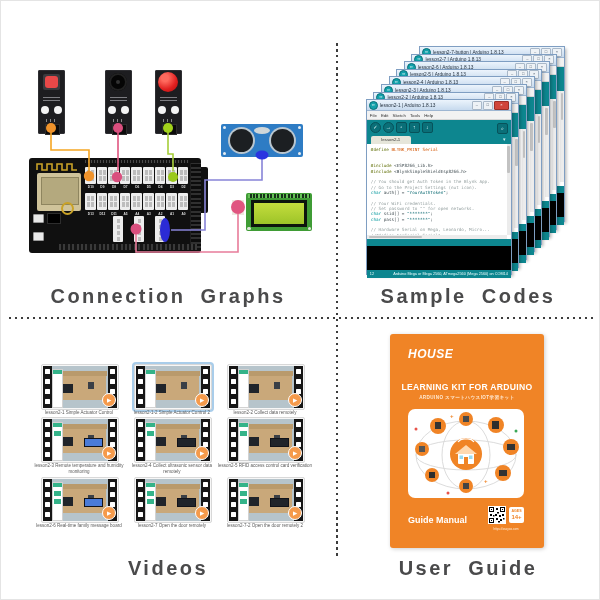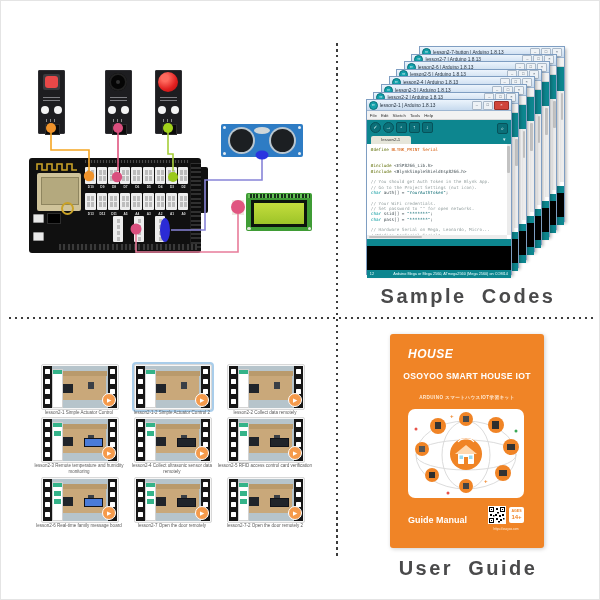--- a/index.html
+++ b/index.html
@@ -140,21 +140,23 @@
   .gc-url{position:absolute;left:92px;top:193px;width:48px;text-align:center;color:#ffe9d2;font-size:3px;}
 </style>
 </head>
 <body>
 
 <div id="page">
 
   <div class="div-h"></div>
   <div class="div-v"></div>
 
+  <div class="quad-heading" style="left:17px;top:284px;">Connection Graphs</div>
   <div class="quad-heading" style="left:317px;top:284px;">Sample Codes</div>
+  <div class="quad-heading" style="left:17px;top:556px;">Videos</div>
   <div class="quad-heading" style="left:317px;top:556px;">User Guide</div>
 
   <div class="section">
 
     <div class="module" style="left:37px;top:69px;">
       <div class="mod-btn-base">
           <div class="mod-btn-cap"></div>
         </div>
       <div class="mod-line" style="top:27px;"></div>
       <div class="mod-line" style="top:30px;"></div>
@@ -816,21 +818,21 @@
           </div>
           <div class="play">▶</div>
         </div>
         <div class="vcaption" style="left: 216px; top: 522px;">lesson2-7-2 Open the door remotely 2</div>
       </div>
   </div>
 
   <div class="section">
     <div class="cover">
       <div class="gc-logo">HOUSE</div>
-      <div class="gc-t1">OSOYOO SMART HOUSE IOT</div>
+      <div class="gc-t2">LEARNING KIT FOR ARDUINO</div>
       <div class="gc-sub">ARDUINO スマートハウスIOT学習キット</div>
       <div class="gc-panel">
         <svg width="116" height="89" viewBox="0 0 116 89">
           <ellipse cx="58" cy="46" rx="50" ry="34" fill="none" stroke="#dcdcdc" stroke-width="1"></ellipse>
           <ellipse cx="58" cy="46" rx="24" ry="34" fill="none" stroke="#dcdcdc" stroke-width="1"></ellipse>
           <ellipse cx="58" cy="46" rx="50" ry="15" fill="none" stroke="#dcdcdc" stroke-width="1"></ellipse>
           <g>
             <circle cx="30" cy="17" r="8" fill="#f08426"></circle>
               <rect x="27" y="13" width="6" height="7" fill="#333"></rect>
             <circle cx="58" cy="10" r="7" fill="#f08426"></circle>

